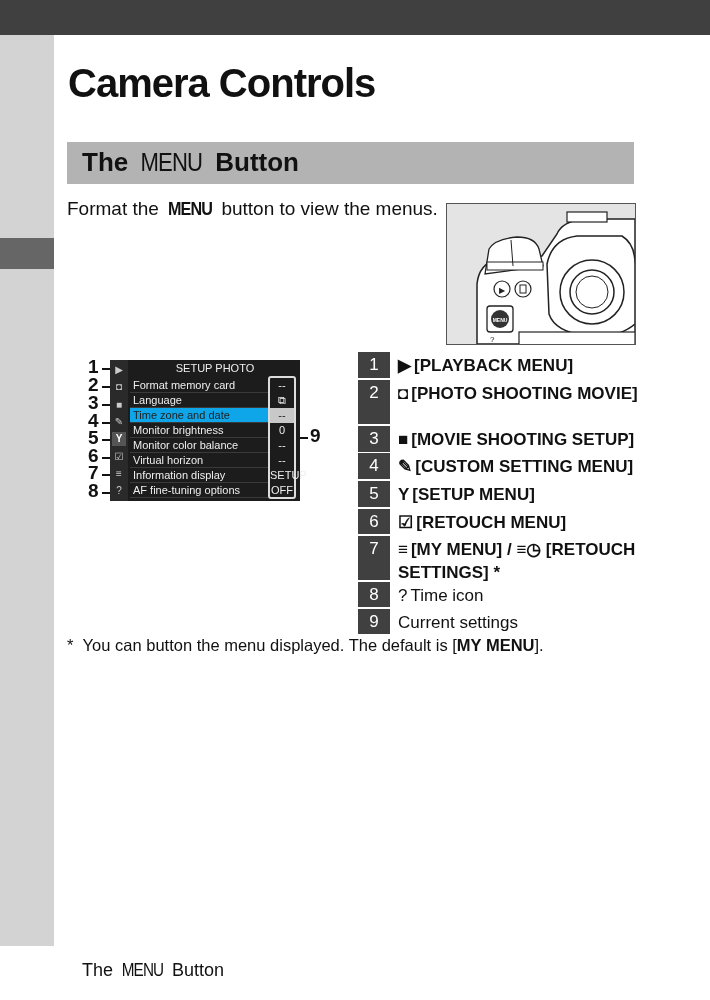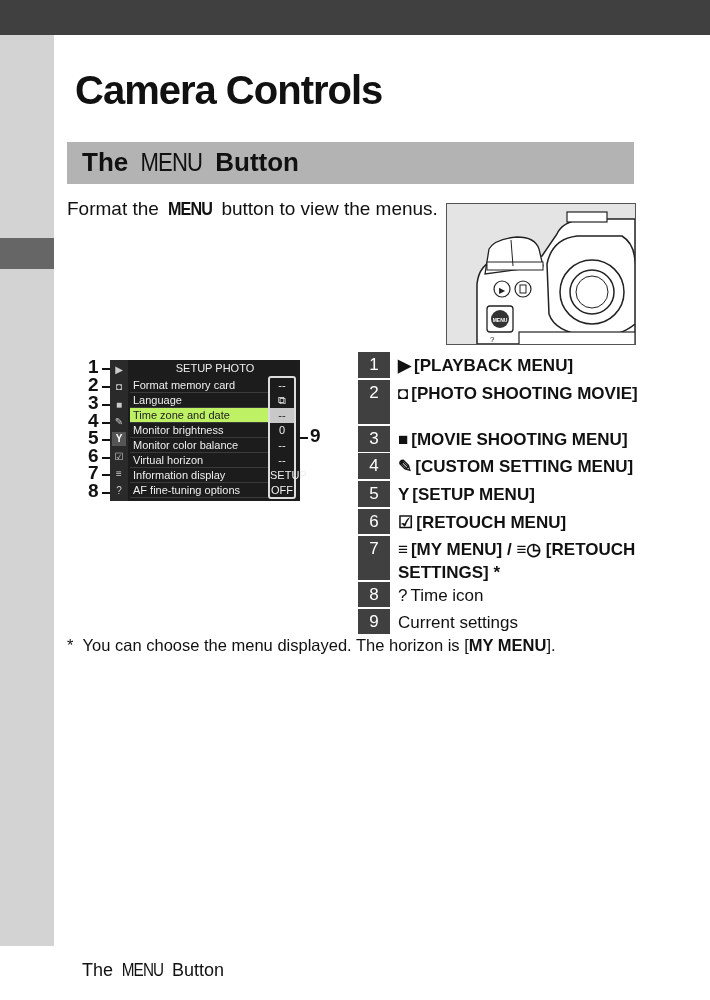--- a/index.html
+++ b/index.html
@@ -1,40 +1,40 @@
 <!DOCTYPE html>
 <html><head>
 <meta charset="utf-8">
 <style>
   html, body { margin:0; padding:0; }
   body { width:710px; height:1000px; position:relative; background:#fff; overflow:hidden;
          font-family:"Liberation Sans", sans-serif; color:#111; }
   .topbar { position:absolute; left:0; top:0; width:710px; height:35px; background:#404040; }
   .sidebar { position:absolute; left:0; top:35px; width:54px; height:911px; background:#d3d3d3; }
   .sidebar-tab { position:absolute; left:0; top:203px; width:54px; height:31px; background:#666; }
-  .page-title { position:absolute; left:67px; top:60px; margin:8px; font-size:40px; font-weight:bold;
+  .page-title { position:absolute; left:67px; top:60px; margin:1px; font-size:40px; font-weight:bold;
                 letter-spacing:-1px; font-family:"Liberation Sans", sans-serif; }
   .section-bar { position:absolute; left:67px; top:142px; width:567px; height:42px; background:#b3b3b3; }
   .section-title { position:absolute; left:15px; top:5px; margin:0; font-size:26px; font-weight:bold; }
   .menu-word { font-weight:normal; letter-spacing:-1px; font-family:"Liberation Sans Narrow","Liberation Sans", sans-serif; transform:scaleX(0.85); display:inline-block; }
   .intro { position:absolute; left:67px; top:198px; font-size:19px; }
   .intro .menu-word { font-weight:bold; }
   .camera-illus { position:absolute; left:446px; top:203px; width:188px; height:140px;
                   border:1px solid #555; background:#e6e6e6; overflow:hidden; }
   
   .lcd { position:absolute; left:110px; top:360px; width:190px; height:141px; background:#1c1c1c; }
   .lcd-rail { position:absolute; left:0; top:0; width:18px; height:141px; background:#2a2a2a; }
   .lcd-rail .ic { position:absolute; left:2px; width:14px; height:14px; color:#ccc; font-size:10px;
                   line-height:14px; text-align:center; }
   .lcd-rail .ic.active { background:#555; color:#fff; font-weight:bold; }
   .lcd-head { position:absolute; left:20px; top:2px; width:170px; height:13px; color:#eee;
               font-size:11px; text-align:center; }
   .lcd-row { position:absolute; left:20px; width:136px; height:14px; font-size:11px; line-height:14px;
              color:#eee; padding-left:3px; border-bottom:1px solid #3a3a3a; white-space:nowrap; overflow:hidden; }
-  .lcd-row.sel { background:#bef264; color:#222; }
+  .lcd-row.sel { background:#0ea5e9; color:#222; }
   .lcd-vals { position:absolute; left:158px; top:16px; width:28px; height:123px; border:2px solid #ddd;
               border-radius:3px; box-sizing:border-box; }
   .lcd-val { position:absolute; left:0; width:24px; height:15px; font-size:11px; line-height:15px;
              text-align:center; color:#eee; }
   .lcd-val.sel { background:#c8c8c8; color:#222; }
   .callnum { position:absolute; font-size:19px; font-weight:bold; color:#111; }
   .callline { position:absolute; height:2px; background:#111; }
   
   .legend { position:absolute; left:358px; top:352px; width:290px; }
   .lrow { position:absolute; left:0; width:290px; }
@@ -151,21 +151,21 @@
   <div class="lrow" style="top:0px">
     <span class="lnum" style="height:26px">1</span>
     <span class="ltxt"><span class="ico">▶</span><b>[PLAYBACK MENU]</b></span>
   </div>
   <div class="lrow" style="top:28px">
     <span class="lnum" style="height:44px">2</span>
     <span class="ltxt"><span class="ico">◘</span><b>[PHOTO SHOOTING MOVIE]</b></span>
   </div>
   <div class="lrow" style="top:74px">
     <span class="lnum" style="height:26px">3</span>
-    <span class="ltxt"><span class="ico">■</span><b>[MOVIE SHOOTING MENU]</b></span>
+    <span class="ltxt"><span class="ico">■</span><b>[MOVIE SHOOTING SETUP]</b></span>
   </div>
   <div class="lrow" style="top:101px">
     <span class="lnum" style="height:26px">4</span>
     <span class="ltxt"><span class="ico">✎</span><b>[CUSTOM SETTING MENU]</b></span>
   </div>
   <div class="lrow" style="top:129px">
     <span class="lnum" style="height:26px">5</span>
     <span class="ltxt"><span class="ico">Y</span><b>[SETUP MENU]</b></span>
   </div>
   <div class="lrow" style="top:157px">
@@ -179,16 +179,16 @@
   <div class="lrow" style="top:230px">
     <span class="lnum" style="height:25px">8</span>
     <span class="ltxt"><span class="ico" style="font-weight:normal">?</span><span>Time icon</span></span>
   </div>
   <div class="lrow" style="top:257px">
     <span class="lnum" style="height:25px">9</span>
     <span class="ltxt"><span>Current settings</span></span>
   </div>
 </div>
 
-<div class="footnote"><span>*</span>&nbsp;&nbsp;<span>You can choose the menu displayed. The horizon is [</span><b>MY MENU</b><span>].</span></div>
+<div class="footnote"><span>*</span>&nbsp;&nbsp;<span>You can button the menu displayed. The default is [</span><b>MY MENU</b><span>].</span></div>
 
 <div class="page-num">80</div>
 <div class="running-head"><span>The </span><b class="menu-word">MENU</b><span> Button</span></div>
 
 </body></html>

